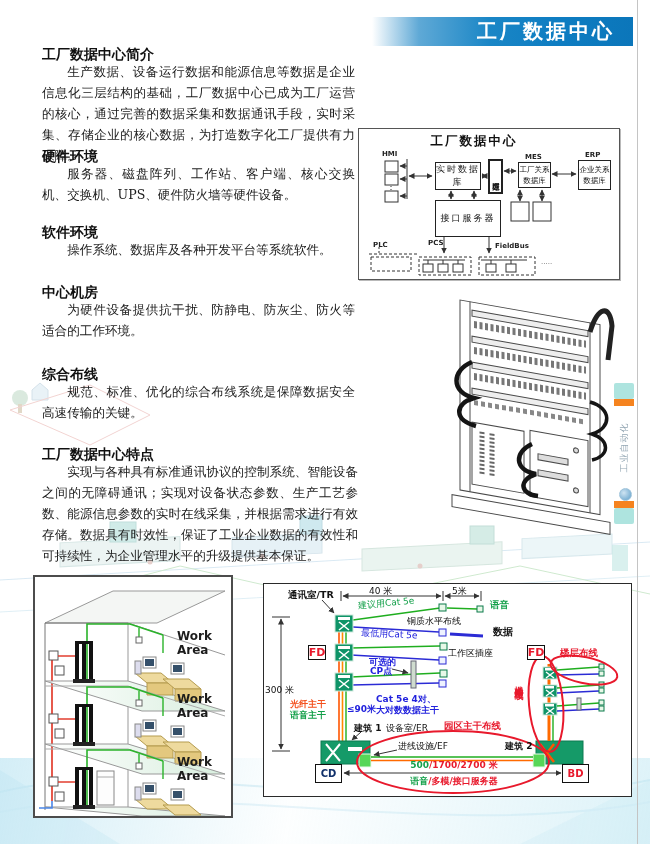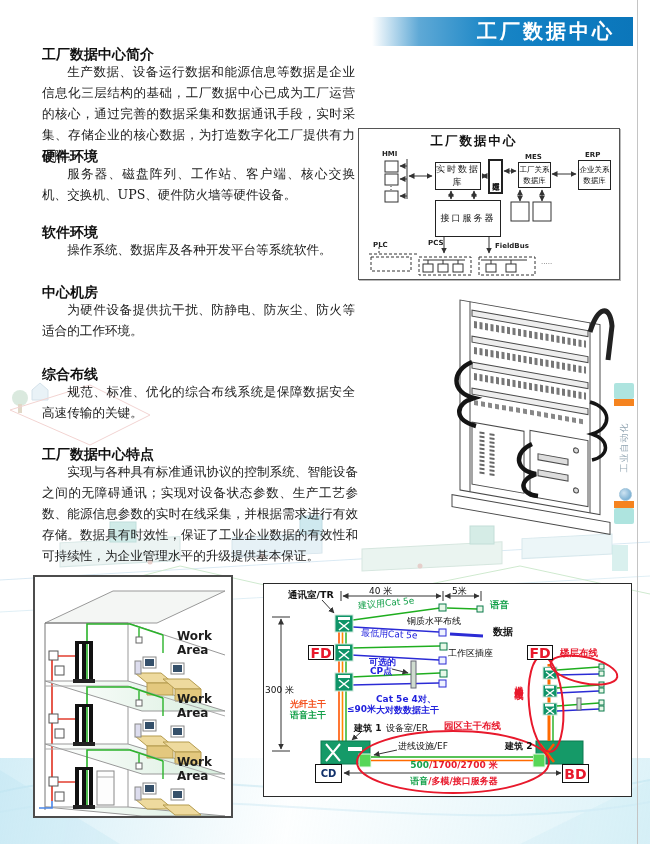--- a/index.html
+++ b/index.html
@@ -31,22 +31,22 @@
   
   .ldiag{left:33px;top:575px;width:200px;height:243px;background:#fff;border:2px solid #4c4c4c;
          box-sizing:border-box;z-index:2;}
   .work-area{position:absolute;font-size:12px;font-weight:bold;color:#1c1c1c;}
   
   .rdiag{left:263px;top:583px;width:369px;height:214px;background:#fff;border:1.5px solid #2a2a2a;
          box-sizing:border-box;z-index:2;}
   .rdiag .t{position:absolute;font-size:9px;white-space:nowrap;}
   .g{color:#14a04a;} .bl{color:#2222dd;} .rd{color:#e8192c;} .org{color:#f4511e;} .bk{color:#111;}
   .bold{font-weight:bold;}
-  .fdbox{position:absolute;width:26px;height:15px;border:1.5px solid #111;background:#fff;
-         display:flex;align-items:center;justify-content:center;font-size:14px;font-weight:bold;box-sizing:border-box;}
+  .fdbox{position:absolute;width:18px;height:15px;border:1.5px solid #111;background:#fff;
+         display:flex;align-items:center;justify-content:center;font-size:11px;font-weight:bold;box-sizing:border-box;}
   .vtext{writing-mode:vertical-rl;text-orientation:upright;letter-spacing:1px;}
   
   .tab{left:610px;top:383px;width:28px;height:141px;z-index:3;}
   .tab .cy{position:absolute;left:4px;width:20px;height:16px;background:#aee4df;border-radius:2px;}
   .tab .or{position:absolute;left:4px;width:20px;height:7px;background:#f5831f;}
   .tab-text{position:absolute;left:0;top:26px;width:28px;height:76px;display:flex;align-items:center;justify-content:center;}
   .tab-text span{white-space:nowrap;transform:rotate(-90deg);font-size:9px;color:#93a6b3;letter-spacing:1px;}
   .globe{position:absolute;left:9px;top:105px;width:11px;height:11px;border-radius:50%;
          background:radial-gradient(circle at 35% 35%,#cfe4f2,#7fb3d5 70%);border:1px solid #9fc3da;}
   .frag{position:absolute;background:#bfe6e2;}
@@ -426,21 +426,21 @@
     <div class="t bl bold" style="left:112px;top:120px;">大对数数据主干</div>
     <div class="t bk bold" style="left:90px;top:138px;text-align:right;">建筑 1</div>
     <div class="t bk" style="left:122px;top:138px;">设备室/ER</div>
     <div class="t rd bold" style="left:180px;top:136px;font-size:9.5px;">园区主干布线</div>
     <div class="t bk" style="left:134px;top:156px;">进线设施/EF</div>
     <div class="t bk bold" style="left:241px;top:156px;">建筑 2</div>
     <div class="fdbox" style="left:263px;top:61px;color:#e8192c;">FD</div>
     <div class="t rd bold" style="left:296px;top:63px;font-size:9.5px;">楼层布线</div>
     <div class="t rd bold vtext" style="left:248px;top:95px;height:62px;">楼内主干布线</div>
     <div class="fdbox" style="left:51px;top:180px;width:27px;height:19px;color:#10306a;font-size:10px;">CD</div>
-    <div class="fdbox" style="left:298px;top:180px;width:27px;height:19px;color:#e8192c;font-size:14px;">BD</div>
+    <div class="fdbox" style="left:298px;top:180px;width:27px;height:19px;color:#e8192c;font-size:10px;">BD</div>
     <div class="t bold" style="left:115px;top:175px;width:150px;text-align:center;"><span class="g">500</span><span class="rd">/1700/2700 米</span></div>
     <div class="t bold" style="left:115px;top:191px;width:150px;text-align:center;"><span class="g">语音</span><span class="rd">/多模/接口服务器</span></div>
   </div>
 
   <div class="abs tab">
     <div class="cy" style="top:0;"></div>
     <div class="or" style="top:16px;"></div>
     <div class="tab-text">
         <span>工业自动化</span>
       </div>

